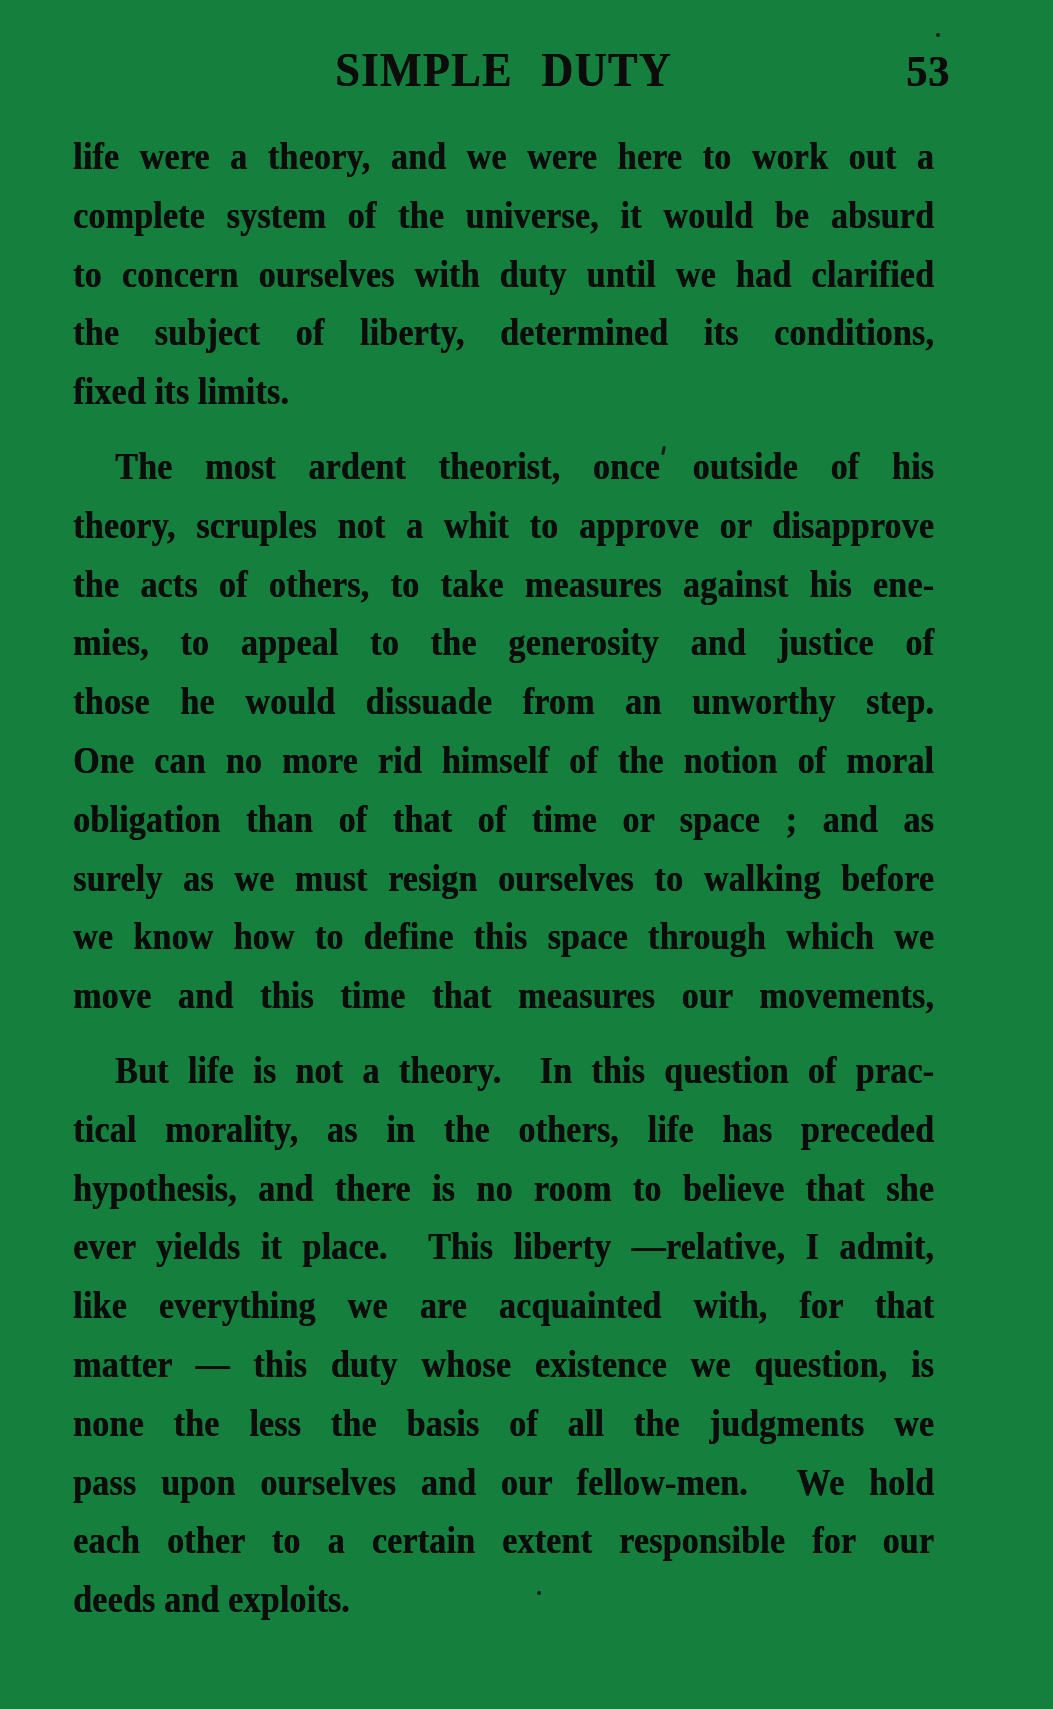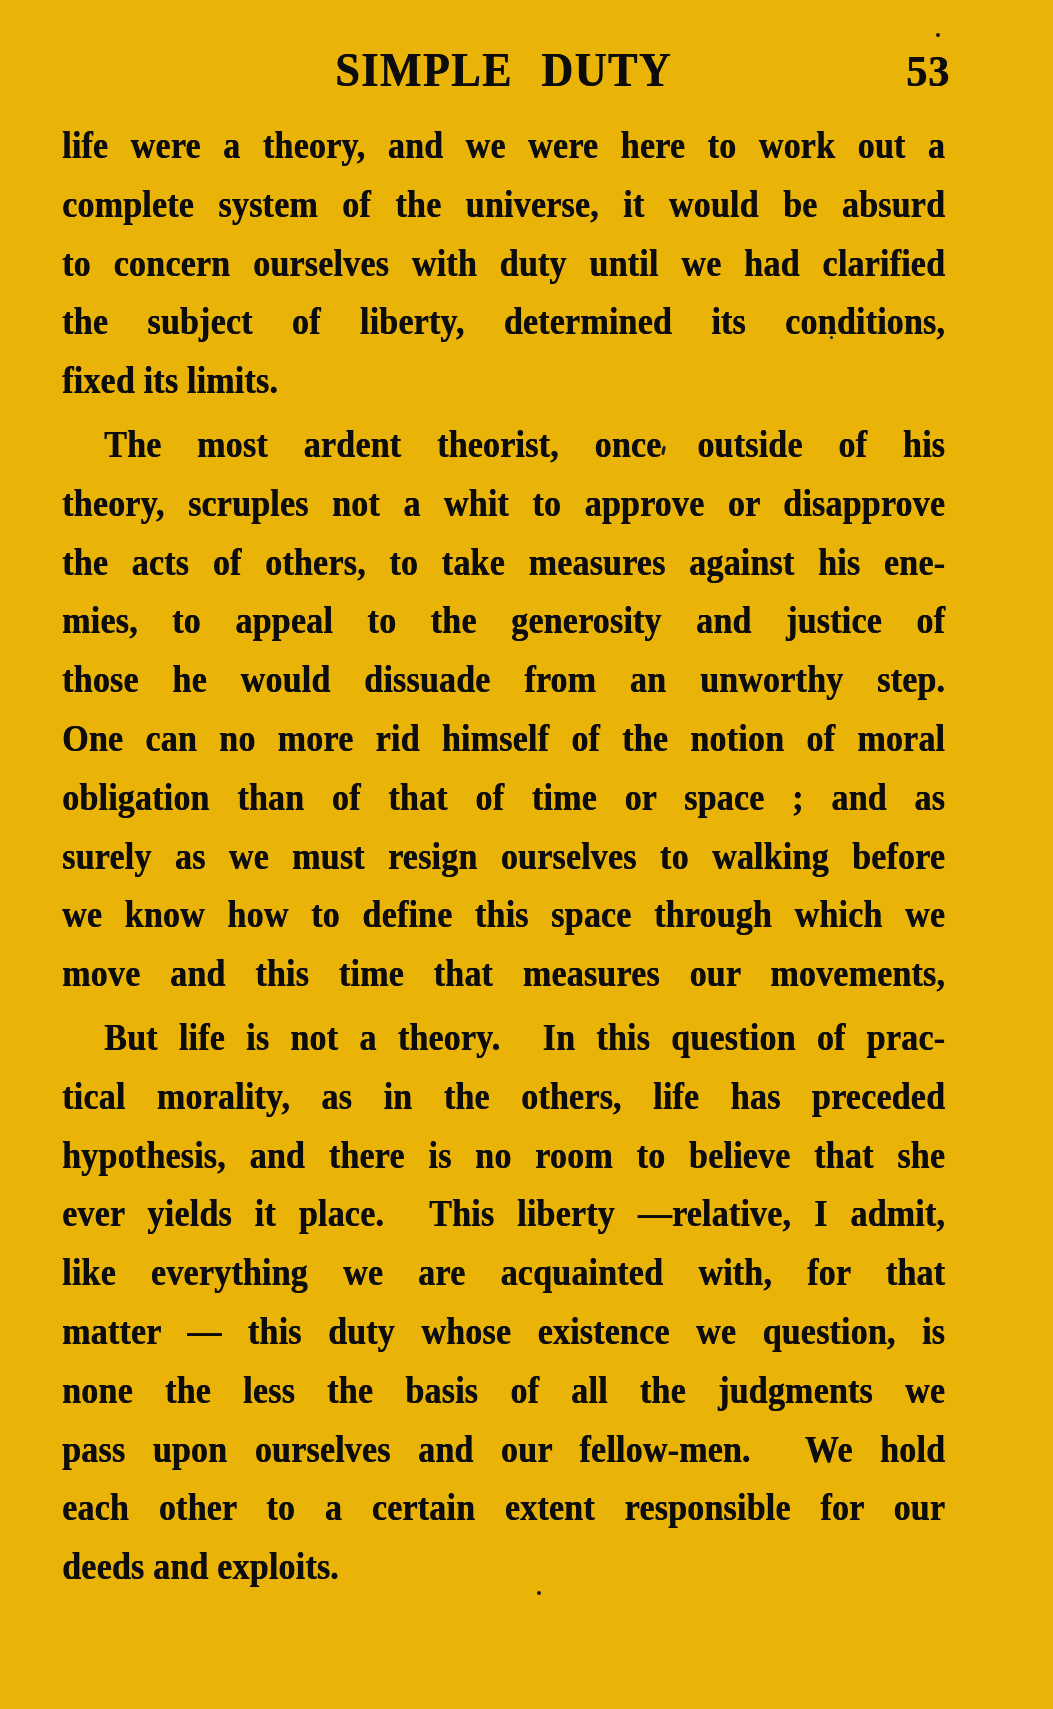--- a/index.html
+++ b/index.html
@@ -4,21 +4,21 @@
 <style>
   html, body {
     margin: 0;
     padding: 0;
     background: #ffffff;
   }
   .page {
     position: relative;
     width: 1053px;
     height: 1709px;
-    background: #eab308;
+    background: #15803d;
     overflow: hidden;
     font-family: "Liberation Serif", "DejaVu Serif", serif;
     color: #0c0c0c;
     -webkit-font-smoothing: none;
   }
   
   .running-head {
     position: absolute;
     top: 44px;
     left: 57px;
@@ -53,21 +53,21 @@
     text-shadow: 0.7px 0 0 currentColor;
     letter-spacing: 1px;
   }
   
   .text-block {
     position: absolute;
     top: 112px;
     left: 57px;
     width: 893px;
   }
-  .paragraph { margin: 5px; padding: 0; }
+  .paragraph { margin: 16px; padding: 0; }
   .line {
     height: 58.8px;
     line-height: 58.8px;
     font-size: 34px;
     font-weight: 700;
     text-align: justify;
     text-align-last: justify;
     transform: scaleY(1.14);
     transform-origin: center left;
     text-shadow: 0.5px 0 0 currentColor;

